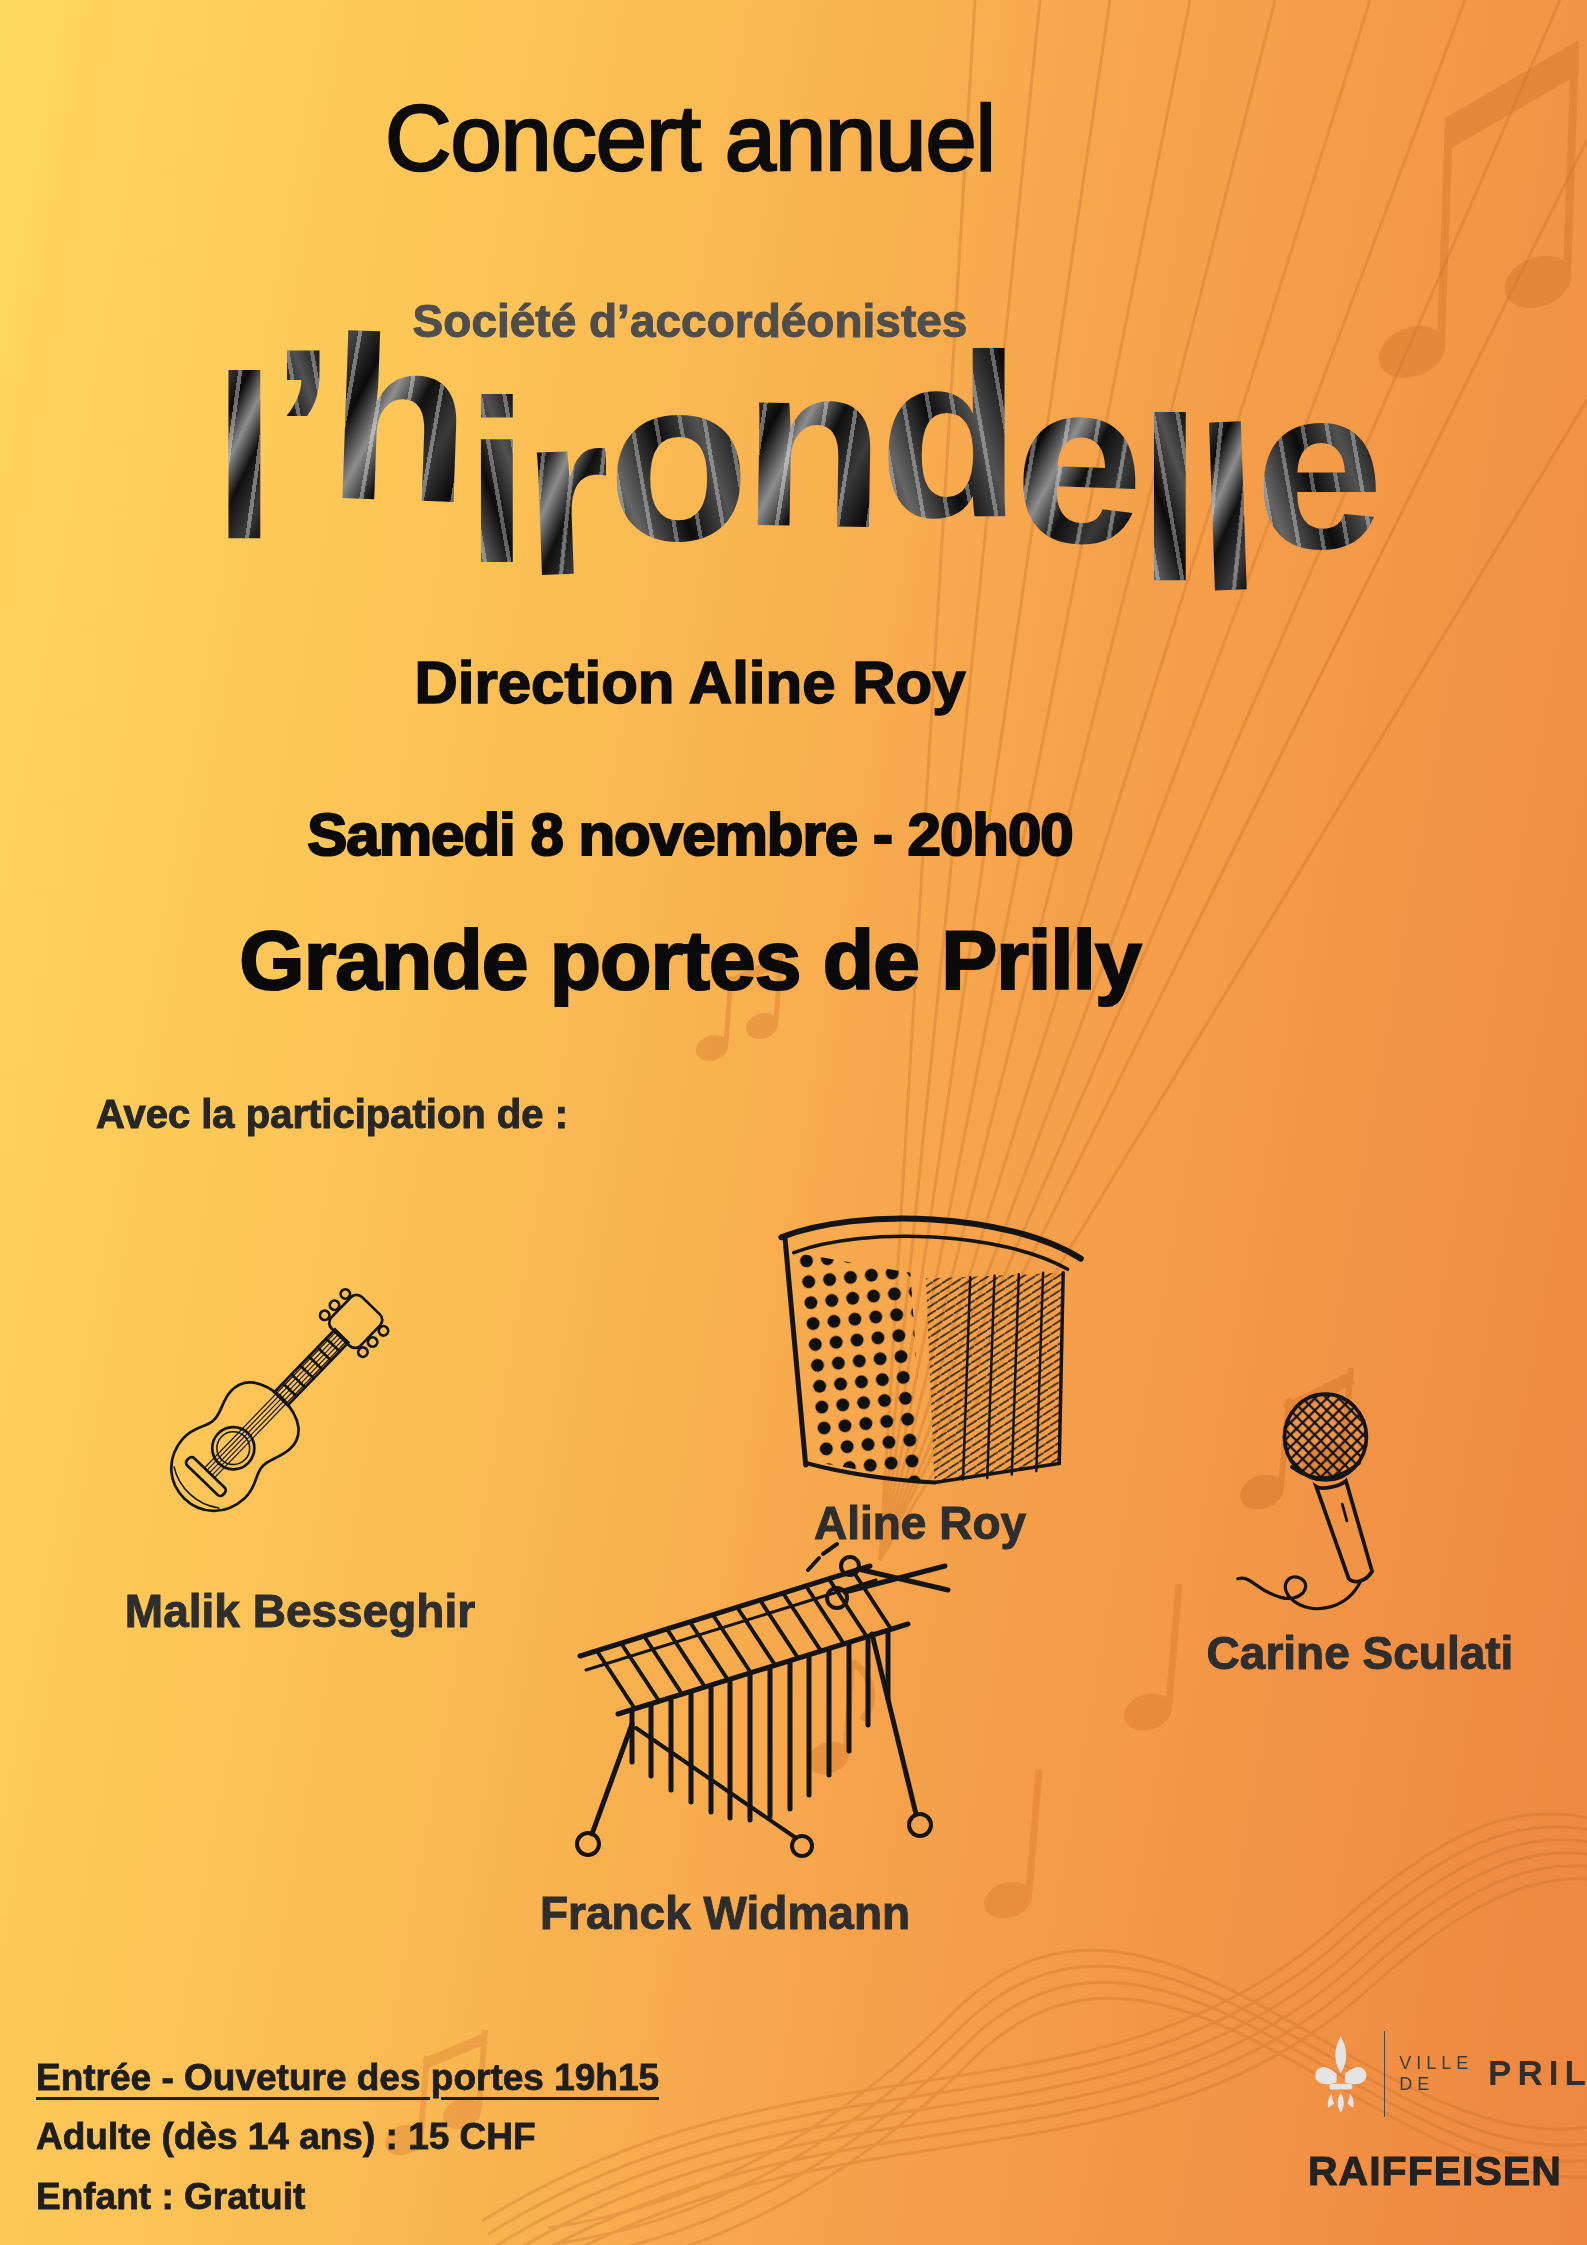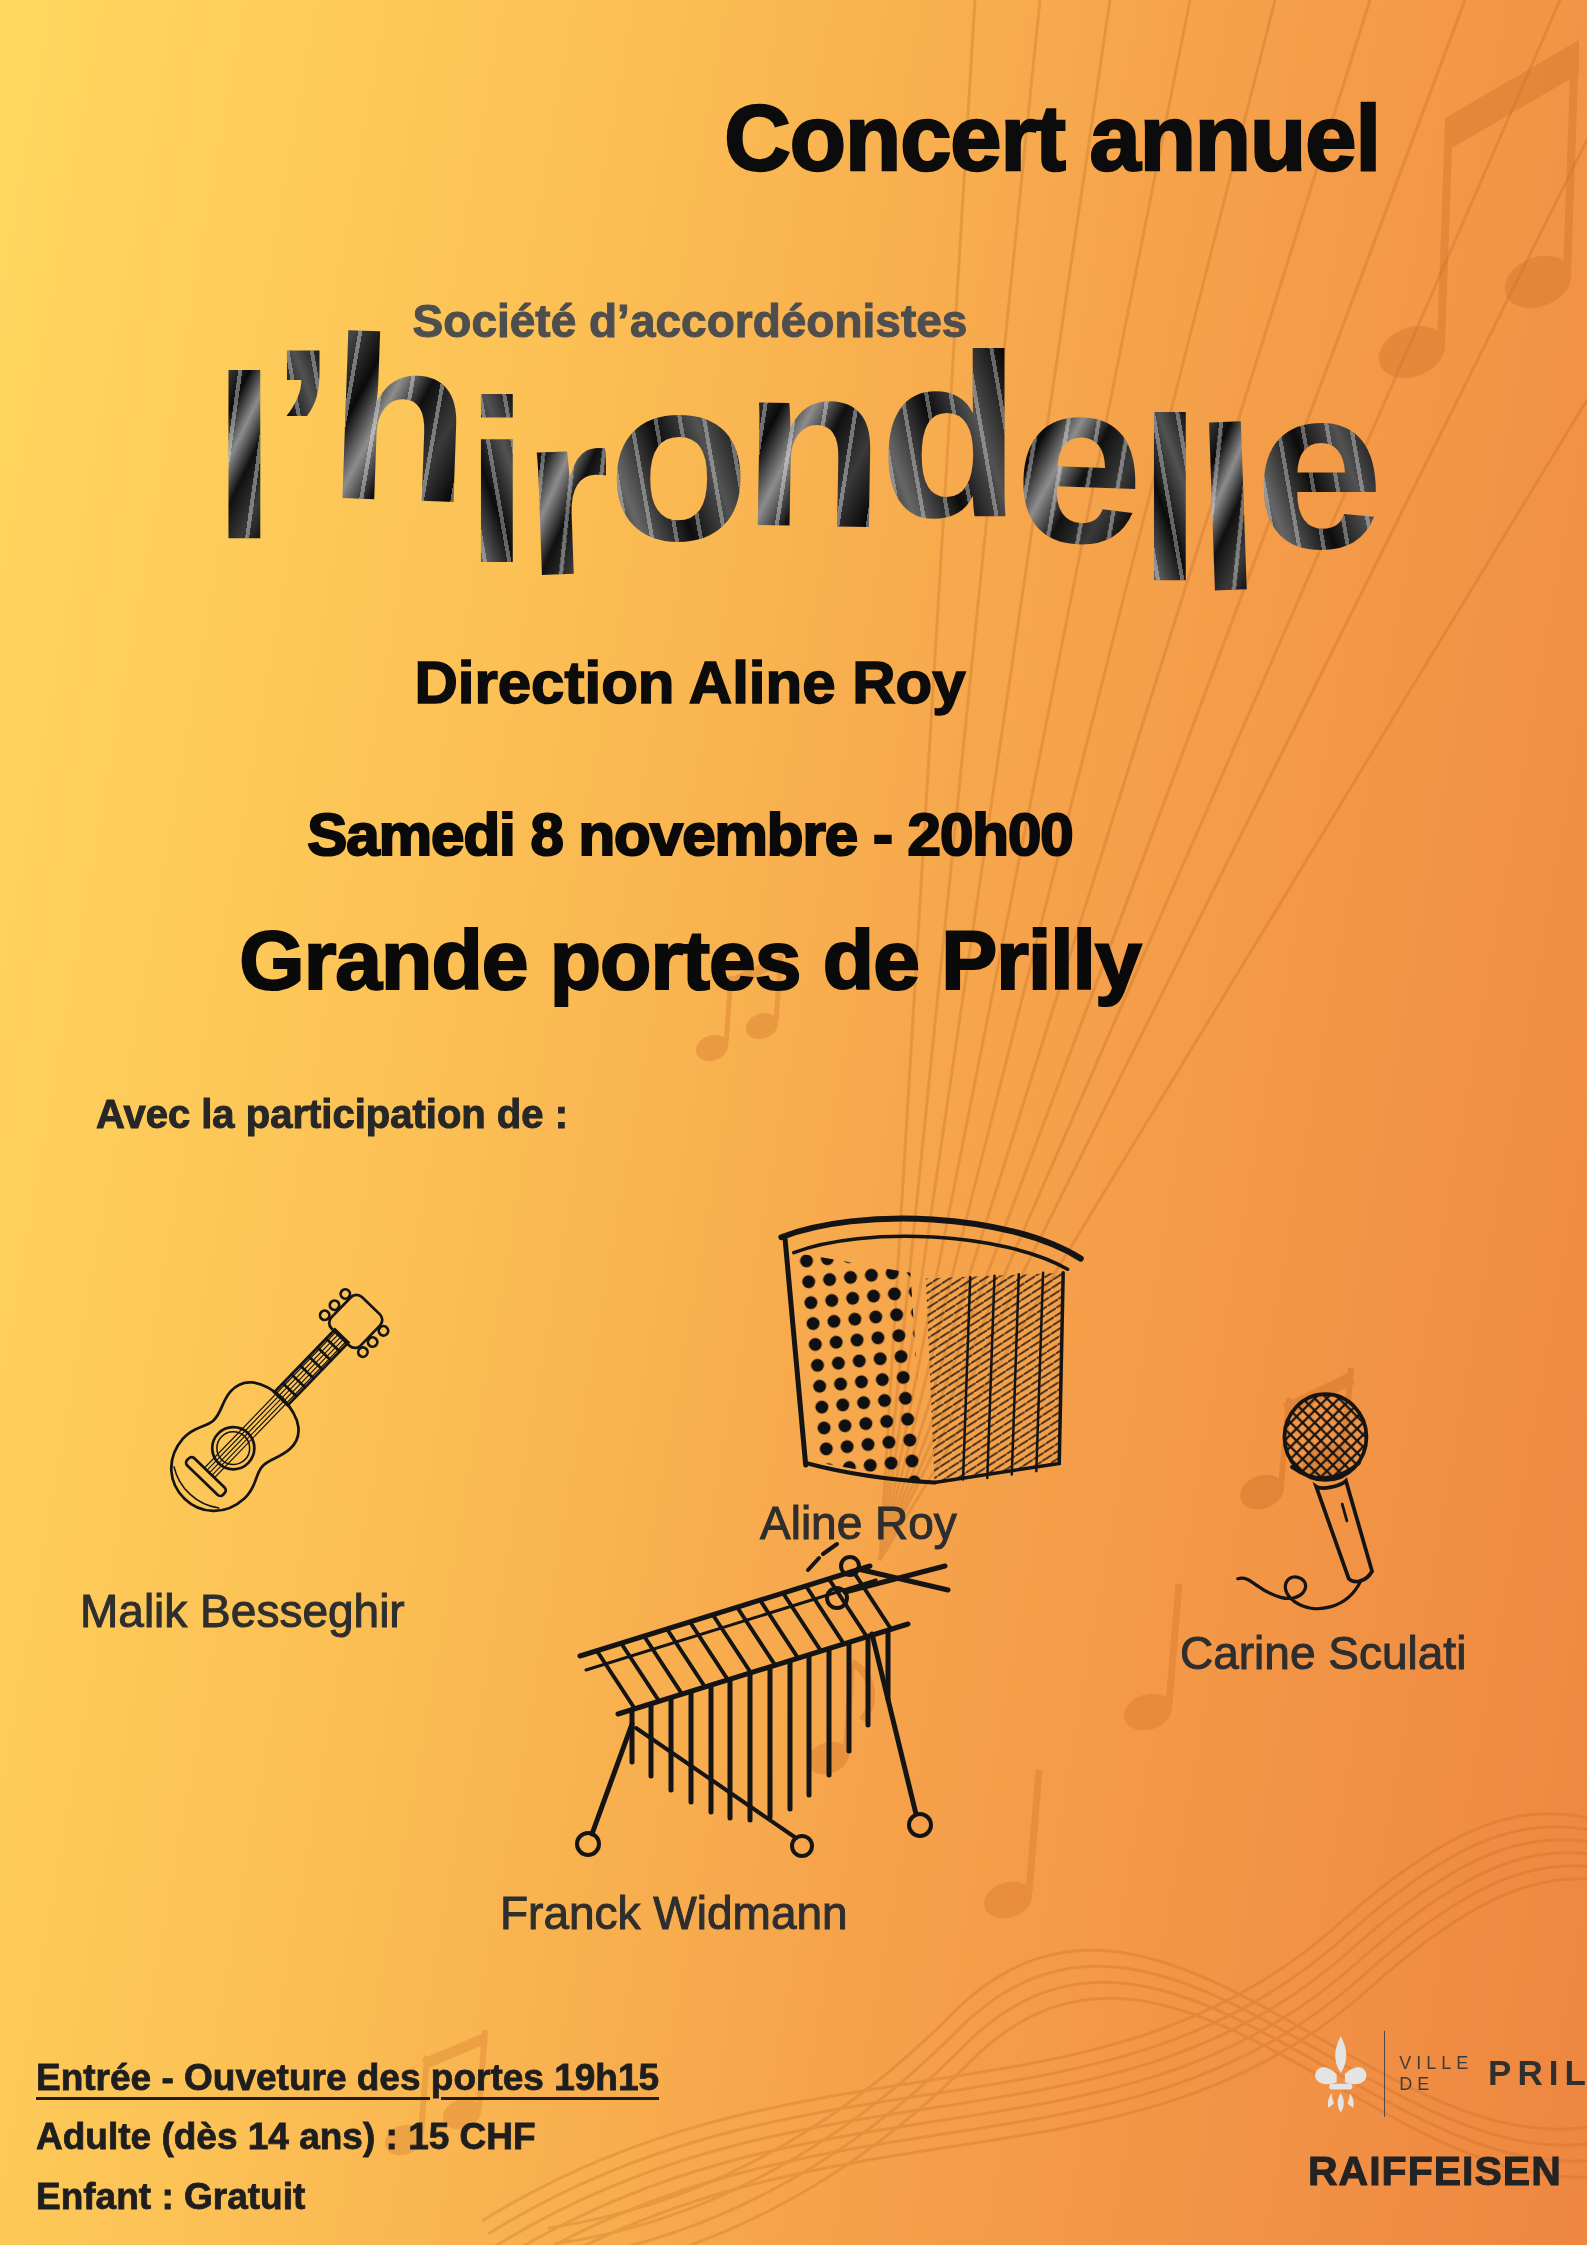--- a/index.html
+++ b/index.html
@@ -4,21 +4,21 @@
 <style>
   html,body{margin:0;padding:0;}
   body{font-family:"Liberation Sans",sans-serif;}
   .page{
     position:relative;width:1587px;height:2245px;overflow:hidden;
     background:linear-gradient(100deg,#ffd85f 0%,#fcc155 30%,#f5a14a 62%,#ee8640 100%);
   }
   .wm{position:absolute;left:0;top:0;width:1587px;height:2245px;pointer-events:none;}
 
   .center-col{position:absolute;left:0;width:1380px;text-align:center;white-space:nowrap;}
-  .headline{top:86px;font-size:92px;font-weight:700;color:#0c0c0c;-webkit-text-stroke:2.5px #0c0c0c;letter-spacing:-1px;text-align:right;}
+  .headline{top:86px;font-size:92px;font-weight:400;color:#0c0c0c;-webkit-text-stroke:2.5px #0c0c0c;letter-spacing:-1px;}
   .subtitle{top:294px;font-size:46px;font-weight:700;color:#4e4e4e;-webkit-text-stroke:1px #4e4e4e;}
   .direction{top:648px;font-size:60px;font-weight:700;color:#0c0c0c;-webkit-text-stroke:1.6px #0c0c0c;}
   .dateline{top:800px;font-size:60px;font-weight:700;color:#0a0a0a;-webkit-text-stroke:2.2px #0a0a0a;letter-spacing:-1px;}
   .venueline{top:912px;font-size:84px;font-weight:700;color:#0a0a0a;-webkit-text-stroke:2.2px #0a0a0a;letter-spacing:-1px;}
 
   .band-title{
     position:absolute;left:30px;top:336px;width:1530px;text-align:center;
     font-size:232px;font-weight:700;line-height:1;letter-spacing:-6px;white-space:nowrap;
   }
   .band-title span{
@@ -42,21 +42,21 @@
   .band-title span:nth-child(6){transform:translateY(8px);}
   .band-title span:nth-child(7){transform:translateY(-6px) rotate(1deg);}
   .band-title span:nth-child(8){transform:translateY(-16px);}
   .band-title span:nth-child(9){transform:translateY(10px) rotate(2deg);}
   .band-title span:nth-child(10){transform:translateY(48px);}
   .band-title span:nth-child(11){transform:translateY(58px) rotate(-2deg);}
   .band-title span:nth-child(12){transform:translateY(16px);}
 
   .participation{position:absolute;left:96px;top:1092px;font-size:40px;font-weight:700;color:#272727;-webkit-text-stroke:1px #272727;}
 
-  .perf-name{position:absolute;text-align:left;font-size:46px;font-weight:400;color:#2e2e2e;-webkit-text-stroke:1px #2e2e2e;white-space:nowrap;}
+  .perf-name{position:absolute;text-align:center;font-size:46px;font-weight:700;color:#2e2e2e;-webkit-text-stroke:1px #2e2e2e;white-space:nowrap;}
   .name-malik{left:80px;top:1584px;width:440px;}
   .name-aline{left:760px;top:1496px;width:320px;}
   .name-carine{left:1180px;top:1626px;width:360px;}
   .name-franck{left:500px;top:1886px;width:450px;}
 
   .illu{position:absolute;overflow:visible;}
 
   .entry{position:absolute;left:36px;top:2056px;color:#1e1e1e;font-weight:700;font-size:37px;line-height:1.2;-webkit-text-stroke:0.8px #1e1e1e;}
   .entry .line{margin-bottom:15px;white-space:nowrap;}
   .entry .underl{text-decoration:underline;text-decoration-thickness:3px;text-underline-offset:7px;}

